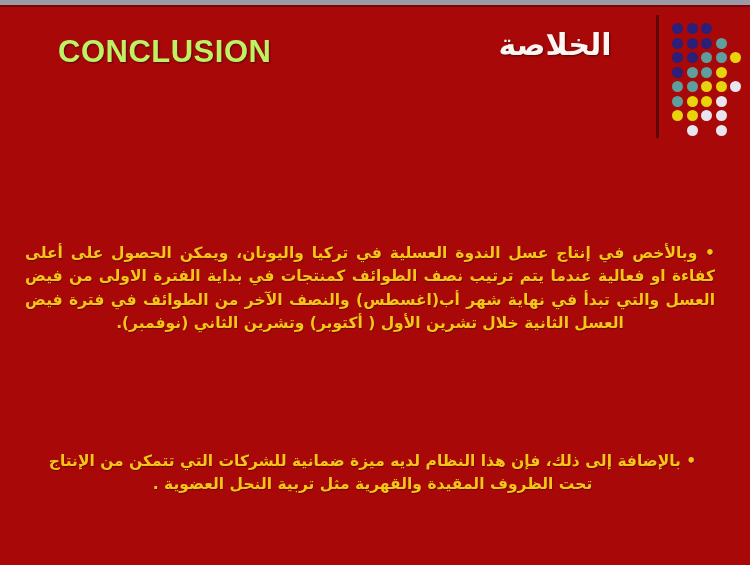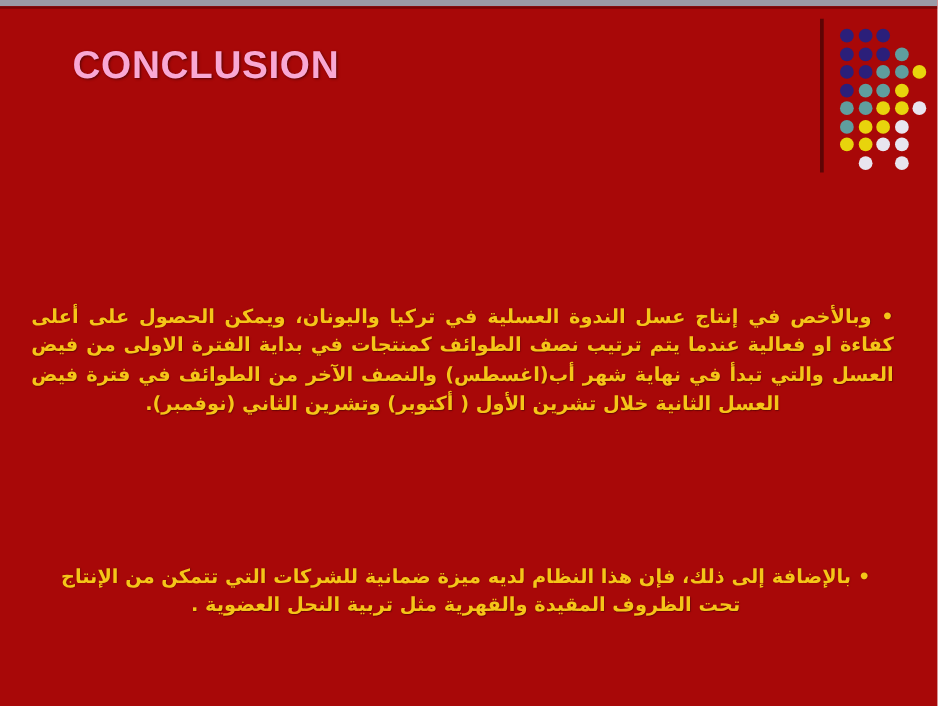--- a/index.html
+++ b/index.html
@@ -32,21 +32,21 @@
   
   .header {
     position: absolute;
     left: 0; top: 7px;
     width: 750px; height: 135px;
   }
   .title-en {
     position: absolute;
     left: 58px;
     top: 27px;
-    color: #f9a8d4;
+    color: #bef264;
     font-family: "Liberation Sans", sans-serif;
     font-weight: bold;
     font-size: 31px;
     letter-spacing: 0.5px;
     text-shadow: 1px 1px 2px rgba(0,0,0,0.45);
     white-space: nowrap;
   }
   .title-ar {
     position: absolute;
     left: 470px;
@@ -128,20 +128,21 @@
 <body>
 
 <div id="slide" style="background: rgb(168, 8, 8);">
 
   <div class="top-strip"></div>
   <div class="top-strip-shadow"></div>
 
   <div class="header">
     <div class="title-en">CONCLUSION</div>
 
+    <div class="title-ar">الخلاصة</div>
 
     <div class="header-divider"></div>
 
     <div class="logo" id="logo">
         <span class="dot" style="left: 0px; top: 0px; background: rgb(43, 31, 122);"></span>
         <span class="dot" style="left: 14.5px; top: 0px; background: rgb(43, 31, 122);"></span>
         <span class="dot" style="left: 29px; top: 0px; background: rgb(43, 31, 122);"></span>
         <span class="dot" style="left: 0px; top: 14.5px; background: rgb(43, 31, 122);"></span>
         <span class="dot" style="left: 14.5px; top: 14.5px; background: rgb(43, 31, 122);"></span>
         <span class="dot" style="left: 29px; top: 14.5px; background: rgb(43, 31, 122);"></span>

